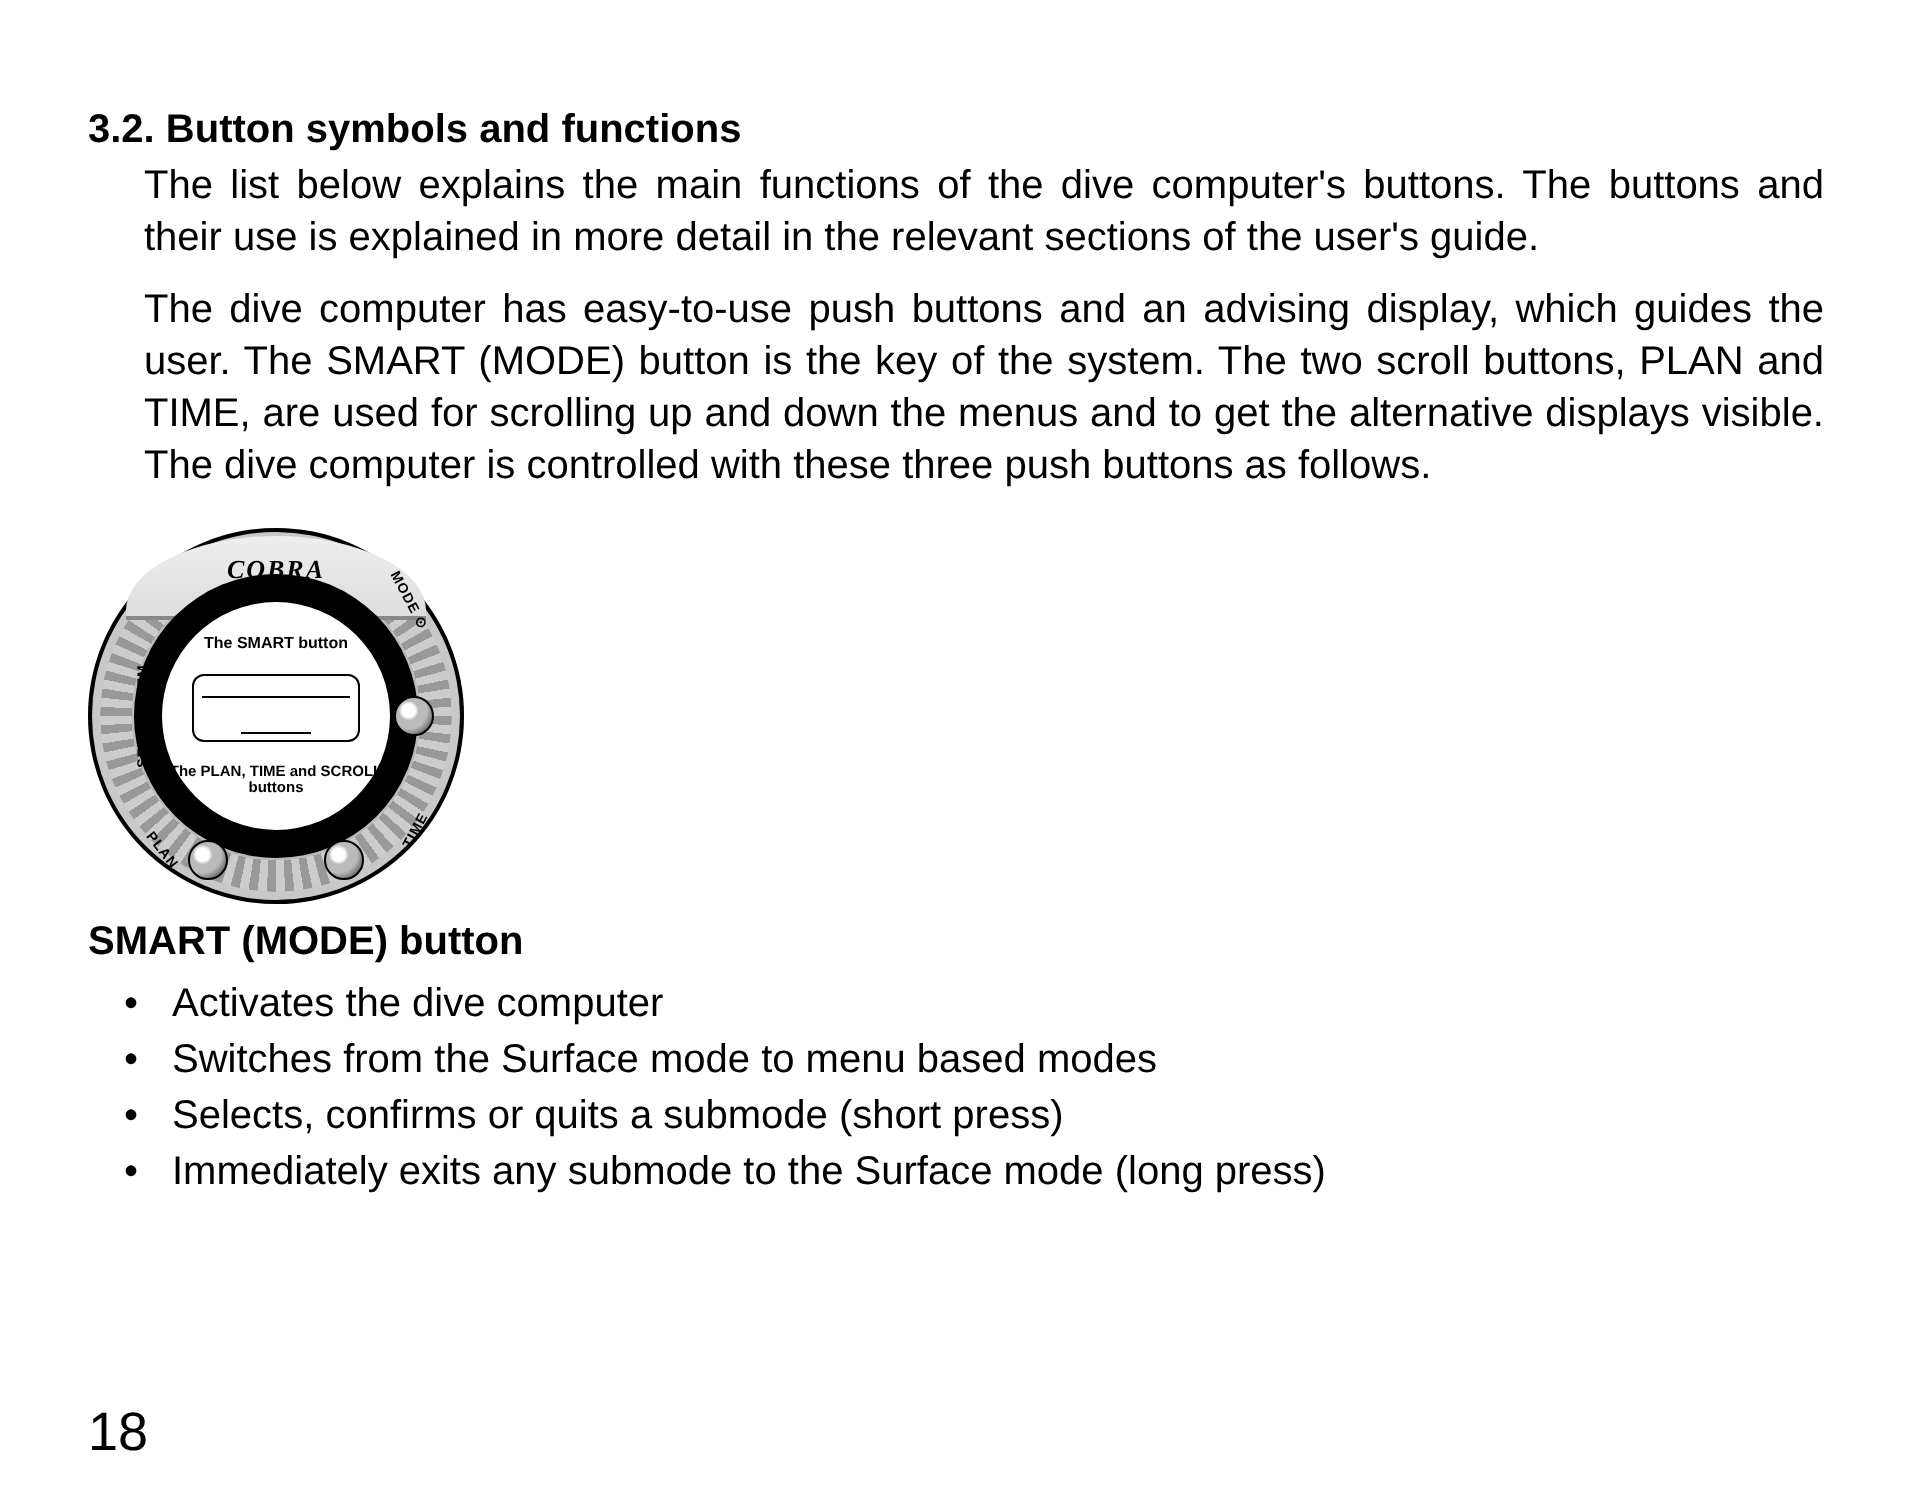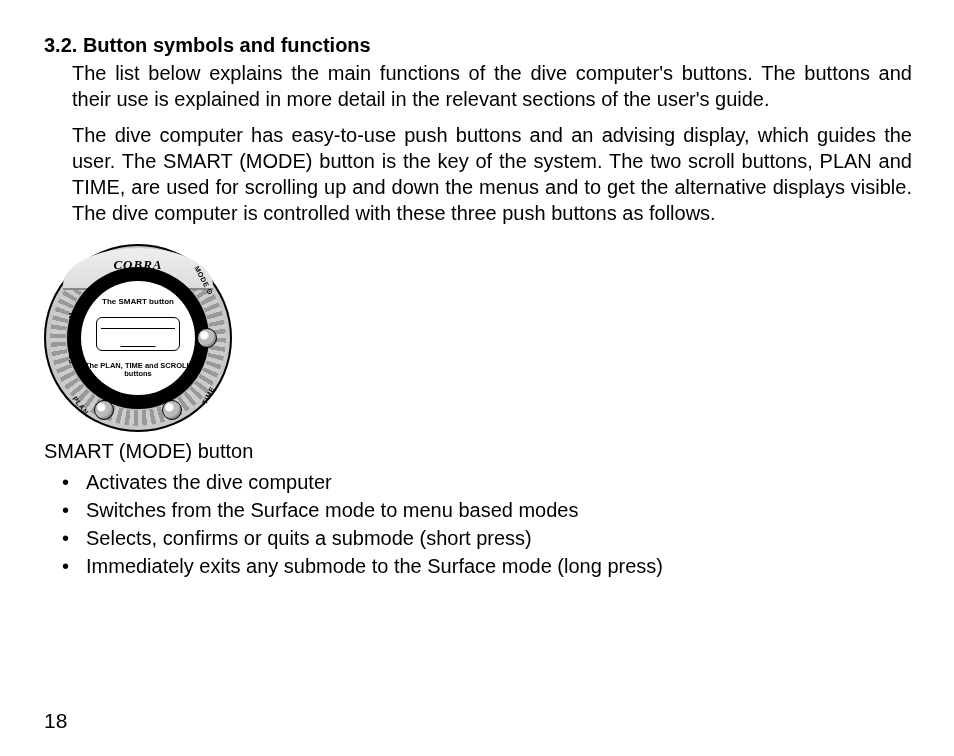--- a/index.html
+++ b/index.html
@@ -7,21 +7,21 @@
     padding: 0;
     font-family: Arial, Helvetica, sans-serif;
     background: #fff;
     color: #000;
     width: 954px;
     height: 756px;
     overflow: hidden;
     box-sizing: border-box;
   }
   .page {
-    padding: 32px 42px 20px 44px;
+    padding: 52px 42px 20px 44px;
     box-sizing: border-box;
     font-size: 20px;
     line-height: 1.3;
   }
   .heading {
     font-weight: bold;
     margin-bottom: 2px;
   }
   .para {
     text-align: justify;
@@ -132,21 +132,21 @@
   .device .rt-left   { left:2px;  top:50%; transform: translateY(-50%) rotate(-90deg); transform-origin:center; }
   .device .rt-right-top { right:12px; top:32px; transform: rotate(62deg);}
   .device .rt-right-bot { right:14px; bottom:32px; transform: rotate(-62deg);}
   .device .rt-bot-left  { left:26px; bottom:22px; transform: rotate(52deg);}
 
   .caption {
     margin-top: 8px;
     margin-bottom: 18px;
   }
   .sub-heading {
-    font-weight: normal;
+    font-weight: bold;
     margin-bottom: 4px;
   }
   ul.bullets {
     list-style: none;
     padding: 0;
     margin: 0;
   }
   ul.bullets li {
     padding-left: 42px;
     position: relative;
@@ -155,21 +155,21 @@
   ul.bullets li::before {
     content: "•";
     position: absolute;
     left: 18px;
     top: 0;
   }
   .page-num {
     position: absolute;
     left: 44px;
     bottom: 22px;
-    font-size: 21px;
+    font-size: 27px;
   }
 </style>
 </head>
 <body>
 
 <div class="page">
 
   <div class="heading">3.2. Button symbols and functions</div>
 
   <div class="para">The list below explains the main functions of the dive computer's buttons. The buttons and their use is explained in more detail in the relevant sections of the user's guide.</div>

